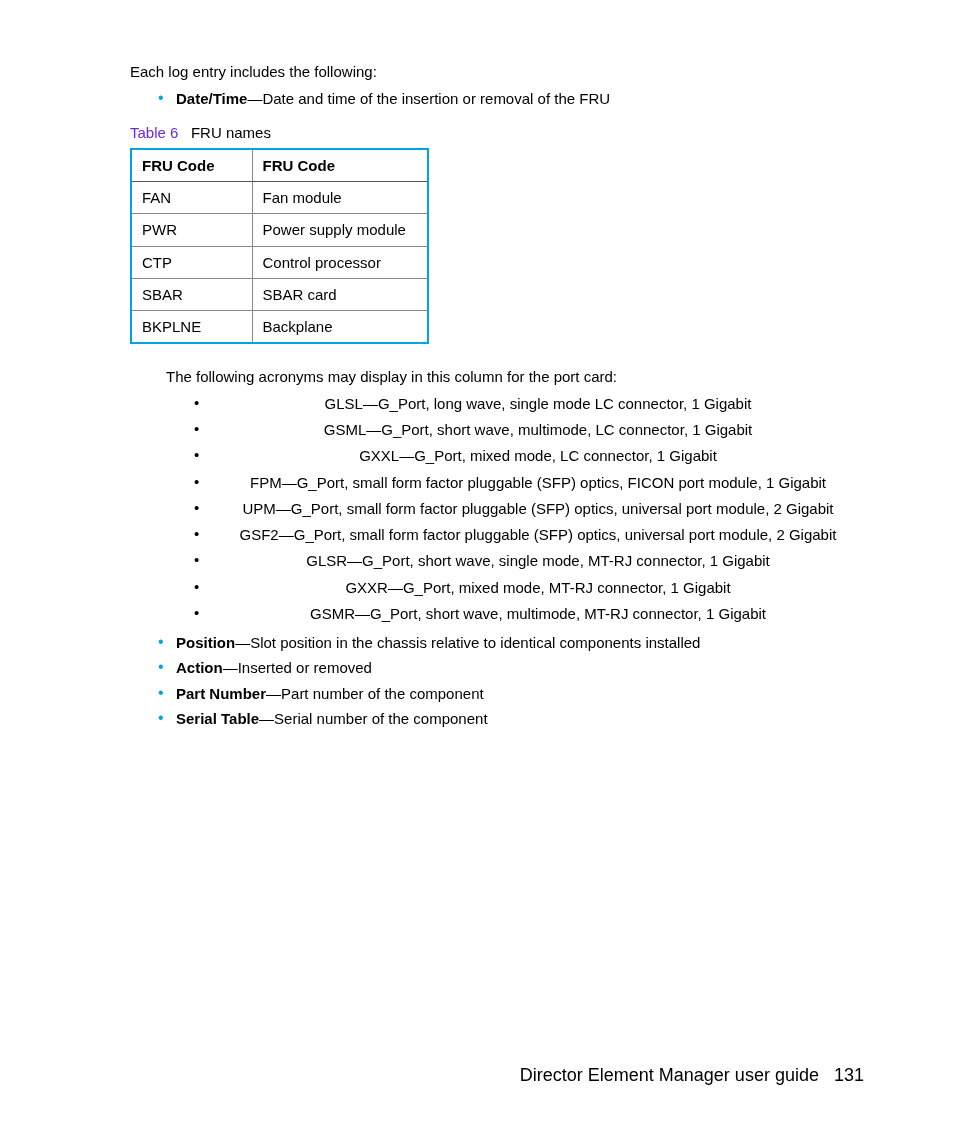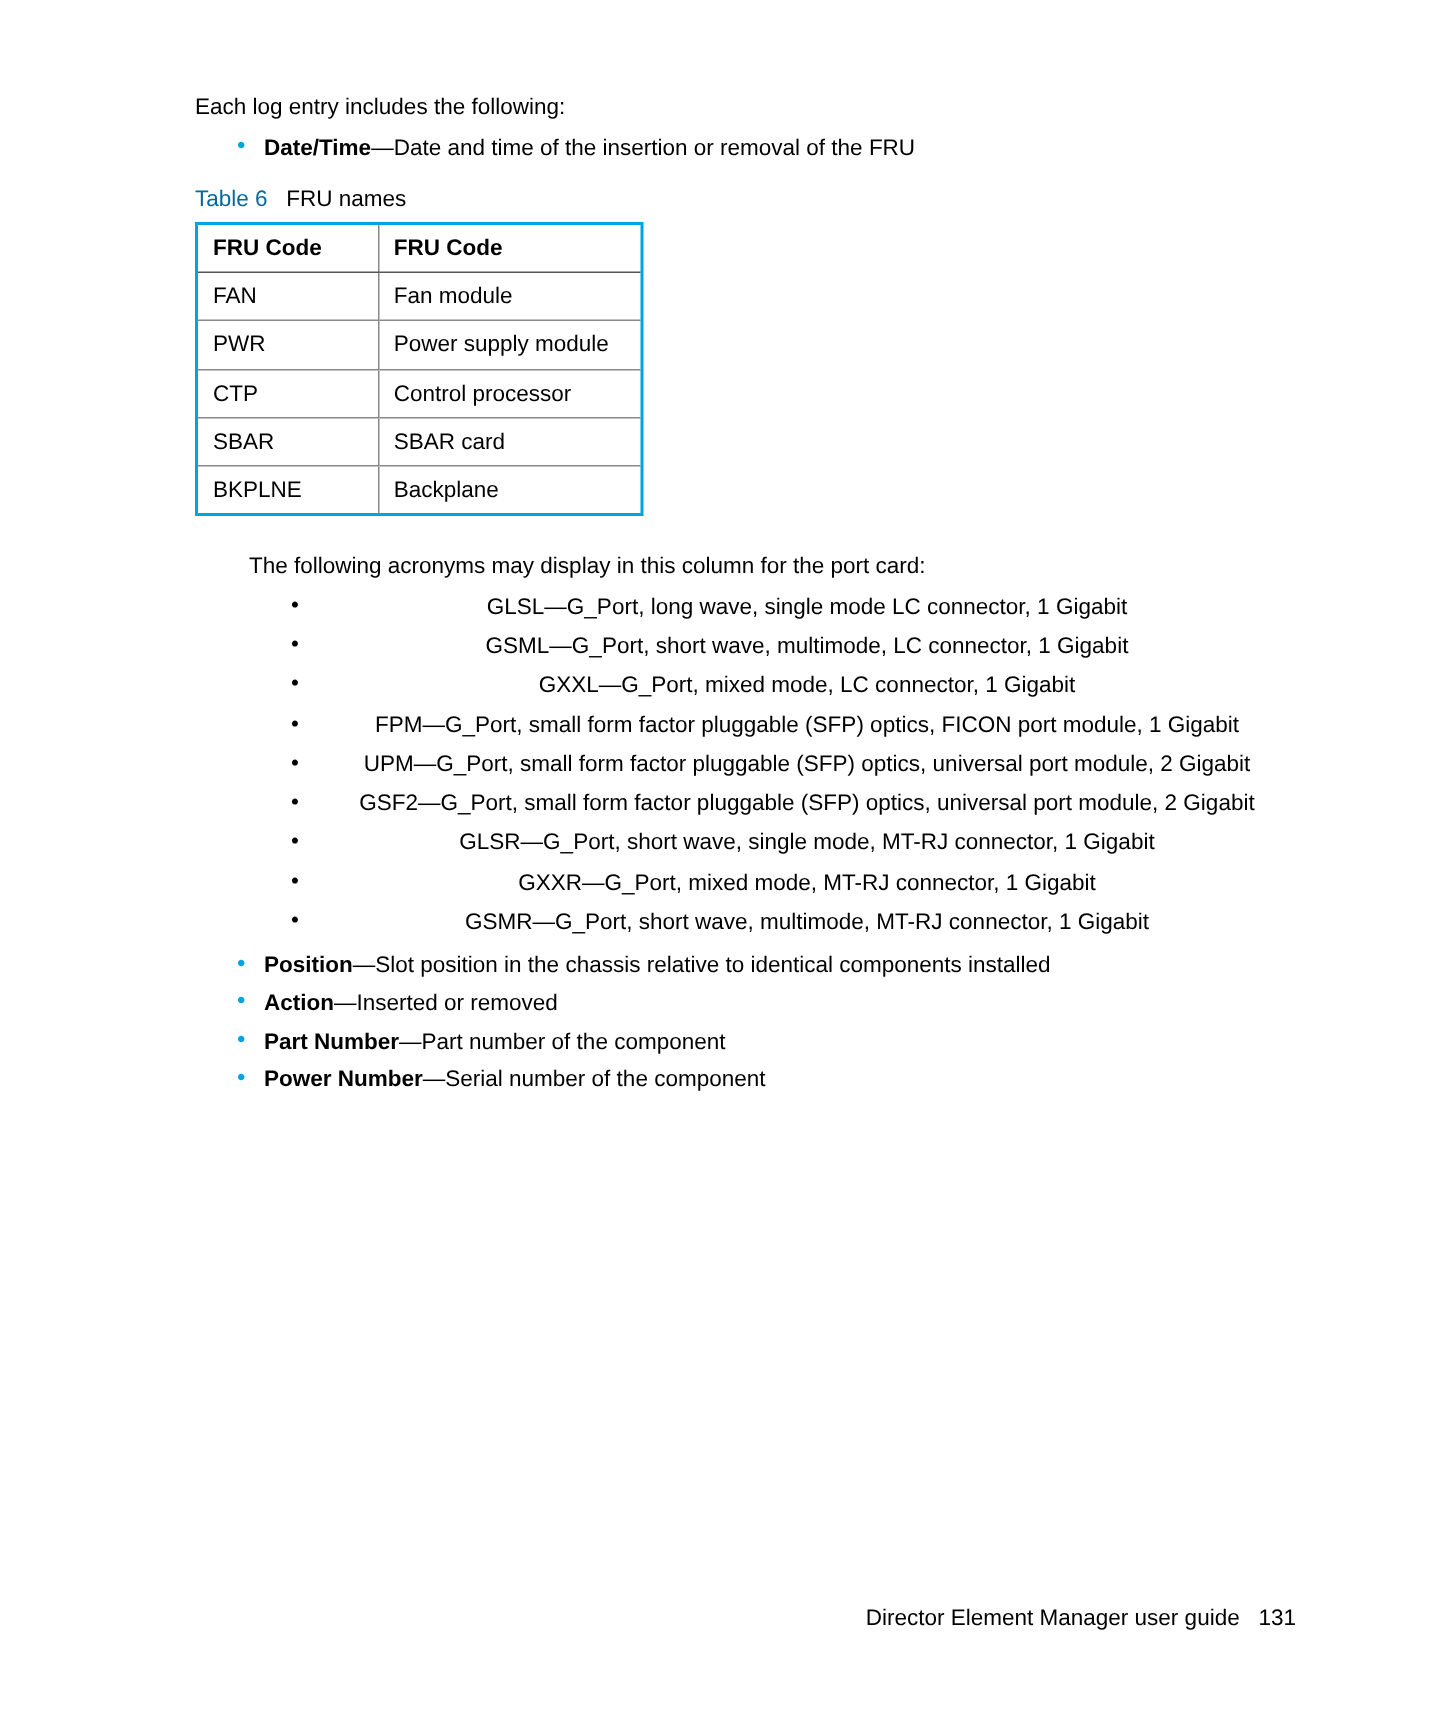--- a/index.html
+++ b/index.html
@@ -36,21 +36,21 @@
   }
   ul.bullets > li::before {
     content: "•";
     position: absolute;
     left: 0;
     color: #00a4e4;
     font-size: 16px;
     line-height: 1.4;
   }
   .bold { font-weight: bold; }
-  .acc { color: #0369a1; }
+  .acc { color: #6d28d9; }
   .table-caption {
     margin: 4px 0 4px 0;
     font-size: 15px;
   }
   .table-wrap {
     border: 2.5px solid #00a4e4;
     display: inline-block;
     margin-bottom: 14px;
   }
   table.fru {
@@ -95,21 +95,21 @@
     position: absolute;
     left: 0;
     color: #000;
     font-size: 15px;
     line-height: 1.4;
   }
   .footer {
     position: absolute;
     bottom: 55px;
     right: 90px;
-    font-size: 15px;
+    font-size: 18px;
   }
 </style>
 </head>
 <body>
 
 <div class="page">
 
   <div class="intro">Each log entry includes the following:</div>
 
   <ul class="bullets">
@@ -177,21 +177,21 @@
     <li>
       <span class="bold">Position</span><span>—Slot position in the chassis relative to identical components installed</span>
     </li>
     <li>
       <span class="bold">Action</span><span>—Inserted or removed</span>
     </li>
     <li>
       <span class="bold">Part Number</span><span>—Part number of the component</span>
     </li>
     <li>
-      <span class="bold">Power Number</span><span>—Serial number of the component</span>
+      <span class="bold">Serial Table</span><span>—Serial number of the component</span>
     </li>
   </ul>
 
   <div class="footer">
     <span>Director Element Manager user guide</span>&nbsp;&nbsp;&nbsp;<span>131</span>
   </div>
 
 </div>
 
 </body></html>

